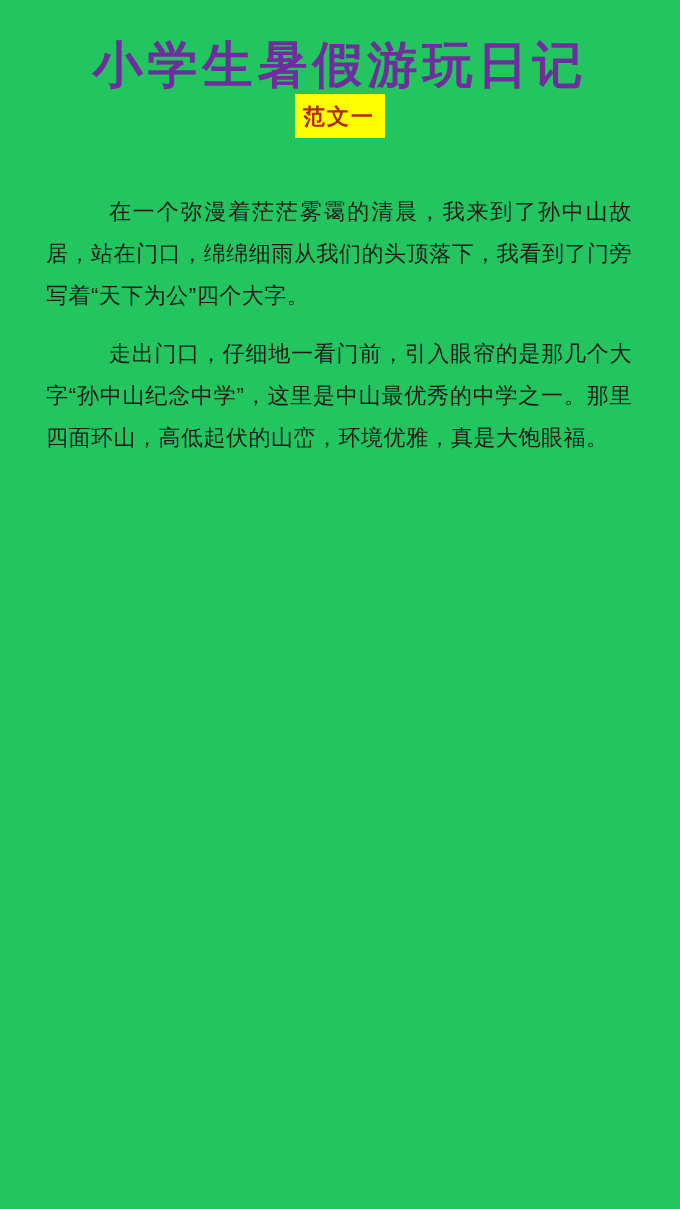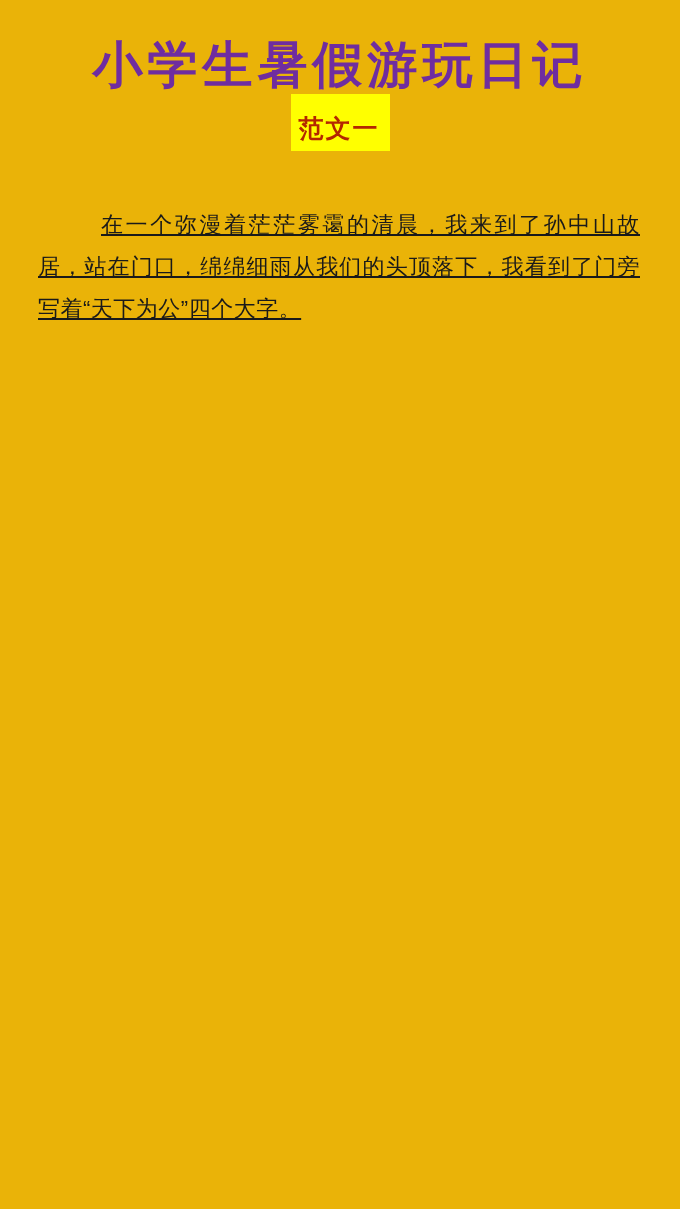--- a/index.html
+++ b/index.html
@@ -5,21 +5,21 @@
   html, body {
     margin: 0;
     padding: 0;
     background: #ffffff;
   }
   .page {
     position: relative;
     width: 680px;
     height: 1209px;
     margin: 0 auto;
-    background: #eab308;
+    background: #22c55e;
     overflow: hidden;
     font-family: "Liberation Sans", "DejaVu Sans", sans-serif;
   }
   .doc-title {
     margin: 36px 0 0 0;
     text-align: center;
     font-family: "DejaVu Serif", "Liberation Serif", serif;
     font-weight: bold;
     font-size: 50px;
     line-height: 58px;
@@ -30,46 +30,46 @@
     text-align: center;
     margin-top: 0px;
     line-height: 44px;
   }
   .badge {
     display: inline-block;
     background: #FFFF00;
     color: #B32700;
     font-family: "DejaVu Serif", "Liberation Serif", serif;
     font-weight: bold;
-    font-size: 25px;
+    font-size: 22px;
     line-height: 42px;
-    padding: 14px 10px 1px 8px;
+    padding: 1px 10px 1px 8px;
     letter-spacing: 2px;
   }
   .content {
     margin: 50px 32px 0 30px;
     color: #1A1A1A;
     font-size: 22px;
     line-height: 42px;
     text-align: justify;
     letter-spacing: 0.5px;
   }
   .content p {
-    margin: 8px;
+    margin: 16px;
     padding: 0;
     text-indent: 63px;
-    text-decoration: underline;
   }
 </style>
 </head>
 <body>
 
 <div class="page">
   <h1 class="doc-title">小学生暑假游玩日记</h1>
 
   <div class="badge-row">
     <span class="badge">范文一</span>
   </div>
 
   <div class="content">
     <p>在一个弥漫着茫茫雾霭的清晨，我来到了孙中山故居，站在门口，绵绵细雨从我们的头顶落下，我看到了门旁写着“天下为公”四个大字。</p>
+    <p>走出门口，仔细地一看门前，引入眼帘的是那几个大字“孙中山纪念中学”，这里是中山最优秀的中学之一。那里四面环山，高低起伏的山峦，环境优雅，真是大饱眼福。</p>
   </div>
 </div>
 
 </body></html>

